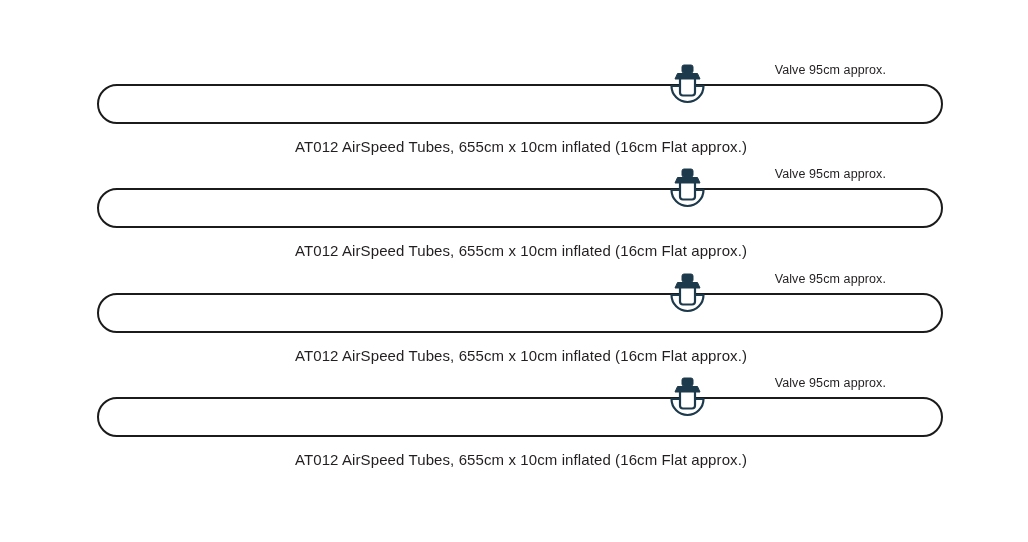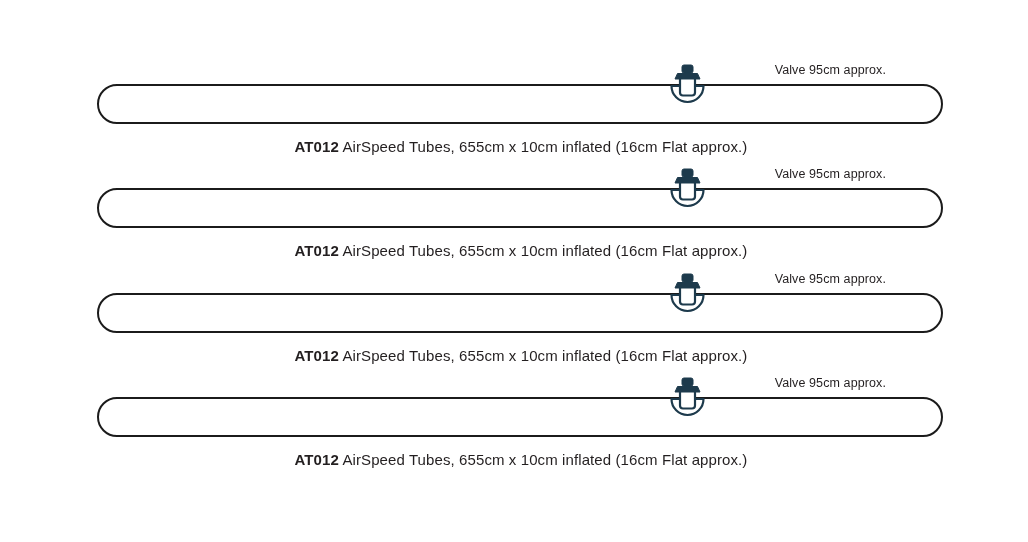--- a/index.html
+++ b/index.html
@@ -74,21 +74,21 @@
     top: 78px;
     left: 7px;
     width: 1028px;
     text-align: center;
     font-size: 15px;
     line-height: 20px;
     color: var(--text, #231f20);
     letter-spacing: 0.1px;
   }
   .caption .code {
-    font-weight: bold;
+    font-weight: normal;
   }
 </style>
 </head>
 <body>
 
 <div class="canvas">
 
   <div class="tube-block row-0">
     <div class="valve-label">Valve 95cm approx.</div>
     <div class="tube"></div>

